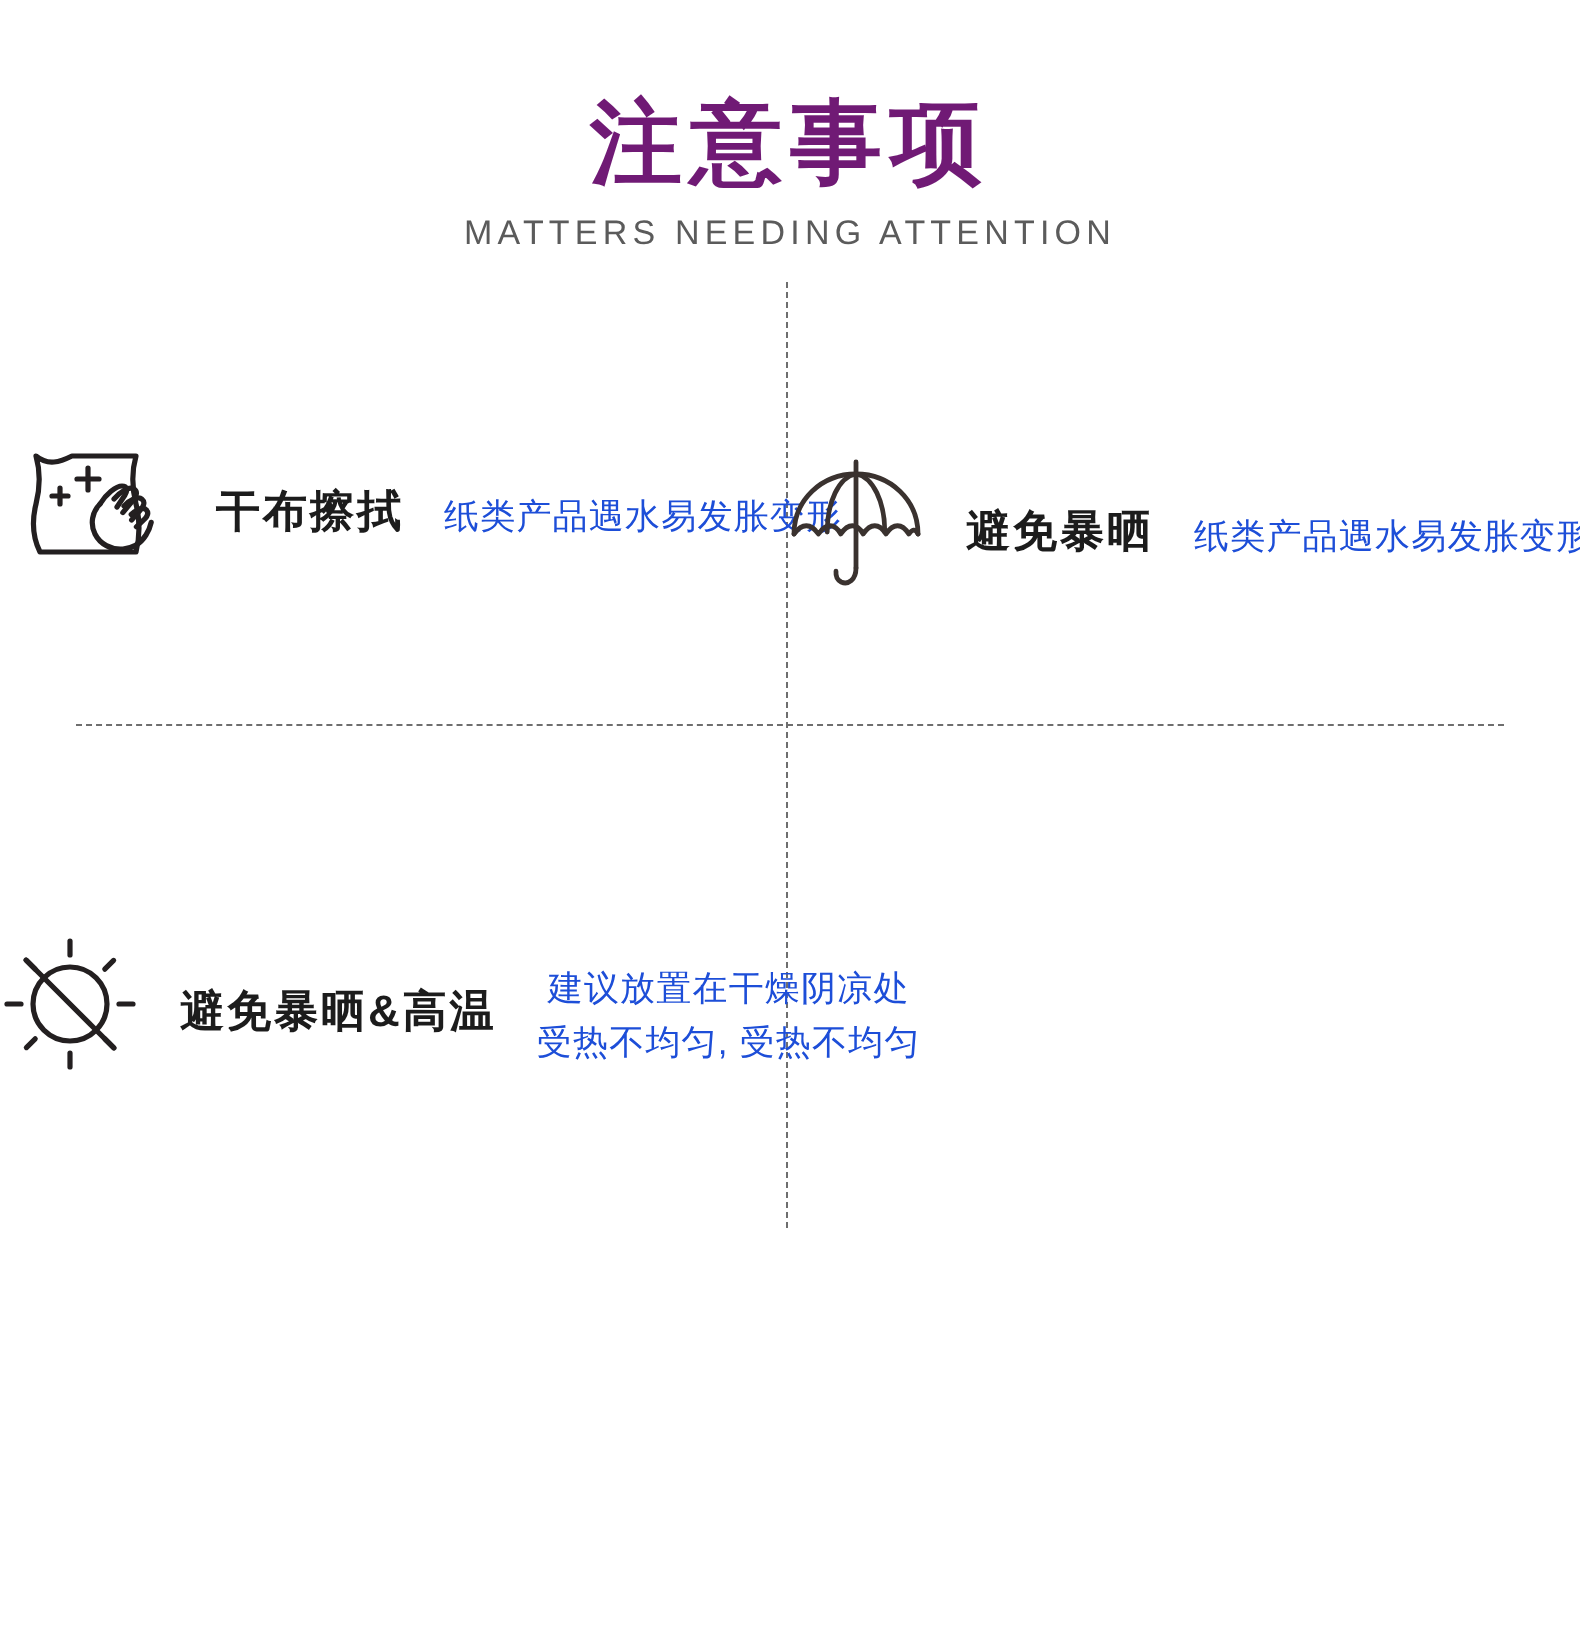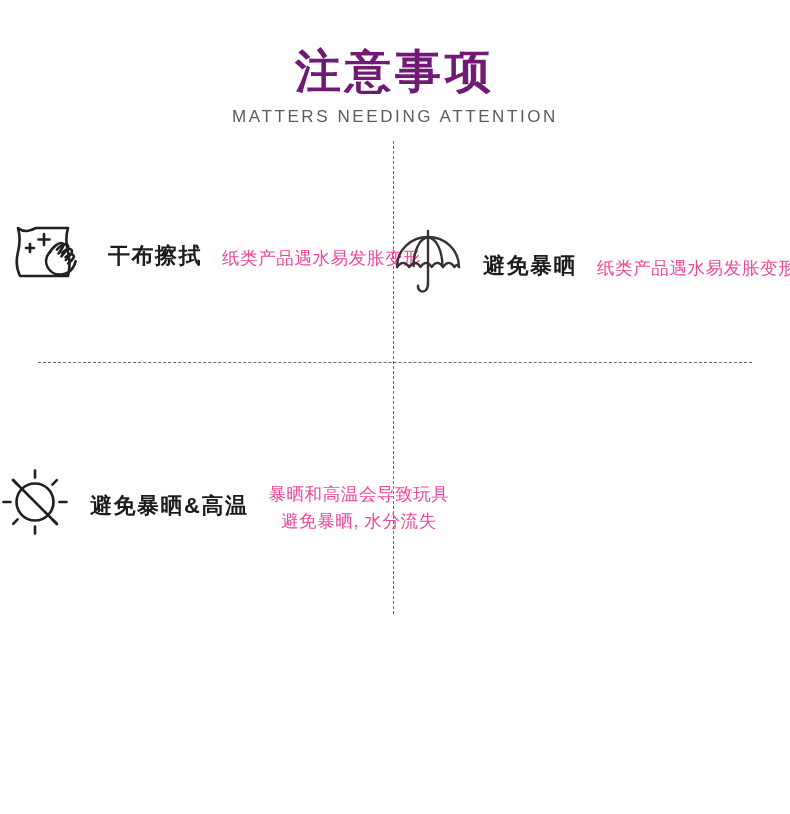--- a/index.html
+++ b/index.html
@@ -53,21 +53,21 @@
   }
   .icon-wrap svg { display:block; }
 
   .cell-title {
     font-size:22px; font-weight:700; color:#1c1c1c;
     letter-spacing:1.5px; margin-top:8px; line-height:1.2;
     white-space:nowrap;
   }
   .cell-body {
     margin-top:12px; text-align:center;
-    font-size:17.5px; color:#ec4899; line-height:27px;
+    font-size:17.5px; color:#1d4ed8; line-height:27px;
     letter-spacing:0.6px; font-weight:400;
   }
   .cell-body div { white-space:nowrap; }
 </style>
 </head>
 <body>
 
 <div class="page">
 
   <div class="header">
@@ -128,19 +128,19 @@
           <path d="M59.5 34 h7"></path>
           <path d="M13.2 12.2 l4.4 4.4"></path>
           <path d="M52.4 51.4 l4.4 4.4"></path>
           <path d="M56.8 12.2 l-4.4 4.4"></path>
           <path d="M17.6 51.4 l-4.4 4.4"></path>
           <path d="M13 12 L57 56"></path>
         </svg>
       </div>
       <div class="cell-title">避免暴晒&amp;高温</div>
       <div class="cell-body">
-        <div>暴晒和高温会导致玩具</div>
-        <div>避免暴晒, 水分流失</div>
+        <div>建议放置在干燥阴凉处</div>
+        <div>受热不均匀, 受热不均匀</div>
       </div>
     </div>
 
   </div>
 </div>
 
 </body></html>

